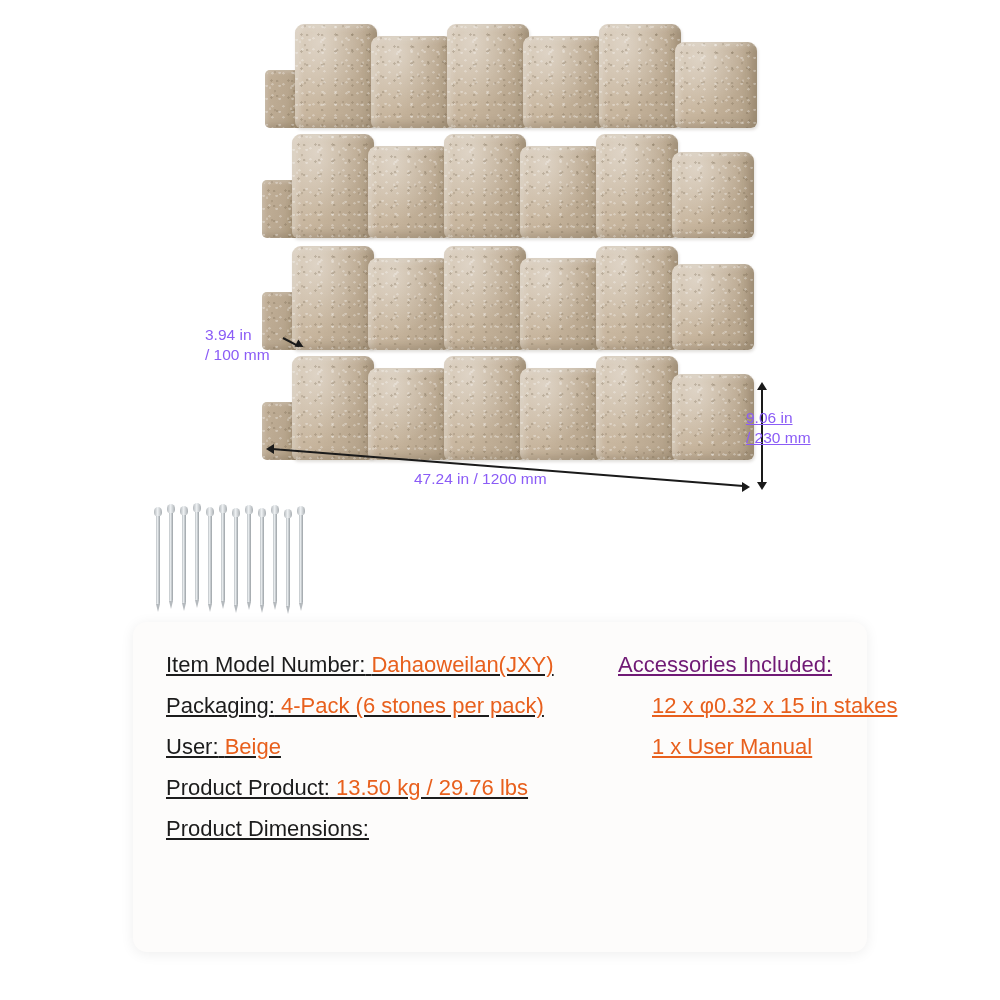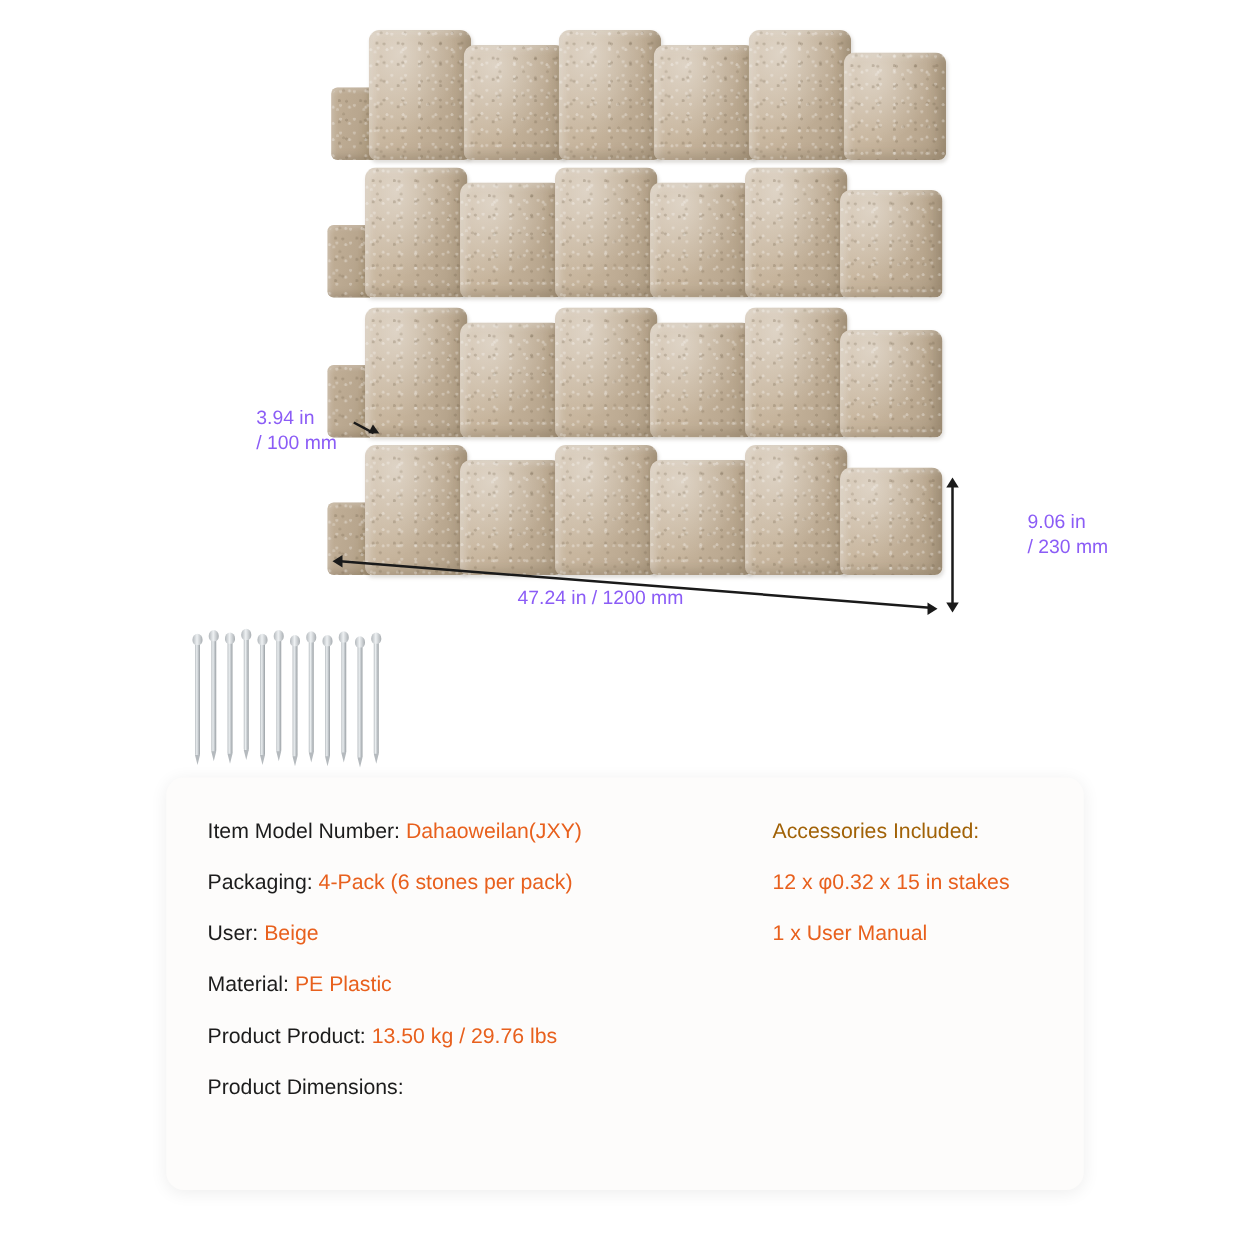--- a/index.html
+++ b/index.html
@@ -142,37 +142,39 @@
     top: 22px;
     width: 420px;
   }
   .spec-right {
     position: absolute;
     left: 485px;
     top: 22px;
     width: 240px;
   }
   .spec-line {
-    font-size: 17px;
+    font-size: 22px;
     color: #1c1c1c;
     line-height: 41px;
     white-space: nowrap;
+    text-decoration: underline;
   }
   .spec-line .val {
     color: #e8601d;
   }
   .spec-line.dims-value {
     color: #e8601d;
     line-height: 38px;
   }
   .spec-right .spec-line.head {
-    color: #a16207;
+    color: #701a75;
   }
   .spec-right .spec-line.acc {
     color: #e8601d;
+    margin-left: 34px;
   }
 </style>
 </head>
 <body>
 
 <div class="stage">
 
   <div class="product-area">
 
     <div class="row" style="left:265px; top:24px;">
@@ -216,21 +218,21 @@
     </div>
 
     <div class="dim-label" style="left:205px; top:325px;">3.94 in
 / 100 mm</div>
     <div class="dim-line" style="left:283px; top:337px; width:18px; height:2px; transform:rotate(28deg); transform-origin:left center;"></div>
     <div class="arrow" style="left:296px; top:341px; border-left:8px solid #1a1a1a; border-top:4px solid transparent; border-bottom:4px solid transparent; transform:rotate(28deg);"></div>
 
     <div class="dim-line" style="left:761px; top:388px; width:2px; height:100px;"></div>
     <div class="arrow" style="left:757px; top:382px; border-bottom:8px solid #1a1a1a; border-left:5px solid transparent; border-right:5px solid transparent;"></div>
     <div class="arrow" style="left:757px; top:482px; border-top:8px solid #1a1a1a; border-left:5px solid transparent; border-right:5px solid transparent;"></div>
-    <div class="dim-label" style="left:822px; top:408px;">9.06 in
+    <div class="dim-label" style="left:746px; top:408px;text-decoration:underline;">9.06 in
 / 230 mm</div>
 
     <div class="dim-line" style="left:272px; top:448px; width:476px; height:2px; transform:rotate(4.5deg); transform-origin:left center;"></div>
     <div class="arrow" style="left:266px; top:444px; border-right:8px solid #1a1a1a; border-top:5px solid transparent; border-bottom:5px solid transparent;"></div>
     <div class="arrow" style="left:742px; top:482px; border-left:8px solid #1a1a1a; border-top:5px solid transparent; border-bottom:5px solid transparent;"></div>
     <div class="dim-label" style="left:414px; top:469px;">47.24 in / 1200 mm</div>
 
     <div class="stakes">
       <div class="stake" style="left:6px;  top:8px;">
           <div class="head"></div>
@@ -292,24 +294,20 @@
       </div>
       <div class="spec-line">
         <span>Packaging:</span>
         <span class="val">4-Pack (6 stones per pack)</span>
       </div>
       <div class="spec-line">
         <span>User:</span>
         <span class="val">Beige</span>
       </div>
       <div class="spec-line">
-        <span>Material:</span>
-        <span class="val">PE Plastic</span>
-      </div>
-      <div class="spec-line">
         <span>Product Product:</span>
         <span class="val">13.50 kg / 29.76 lbs</span>
       </div>
       <div class="spec-line">Product Dimensions:</div>
     </div>
 
     <div class="spec-right">
       <div class="spec-line head">Accessories Included:</div>
       <div class="spec-line acc">12 x φ0.32 x 15 in stakes</div>
       <div class="spec-line acc">1 x User Manual</div>

